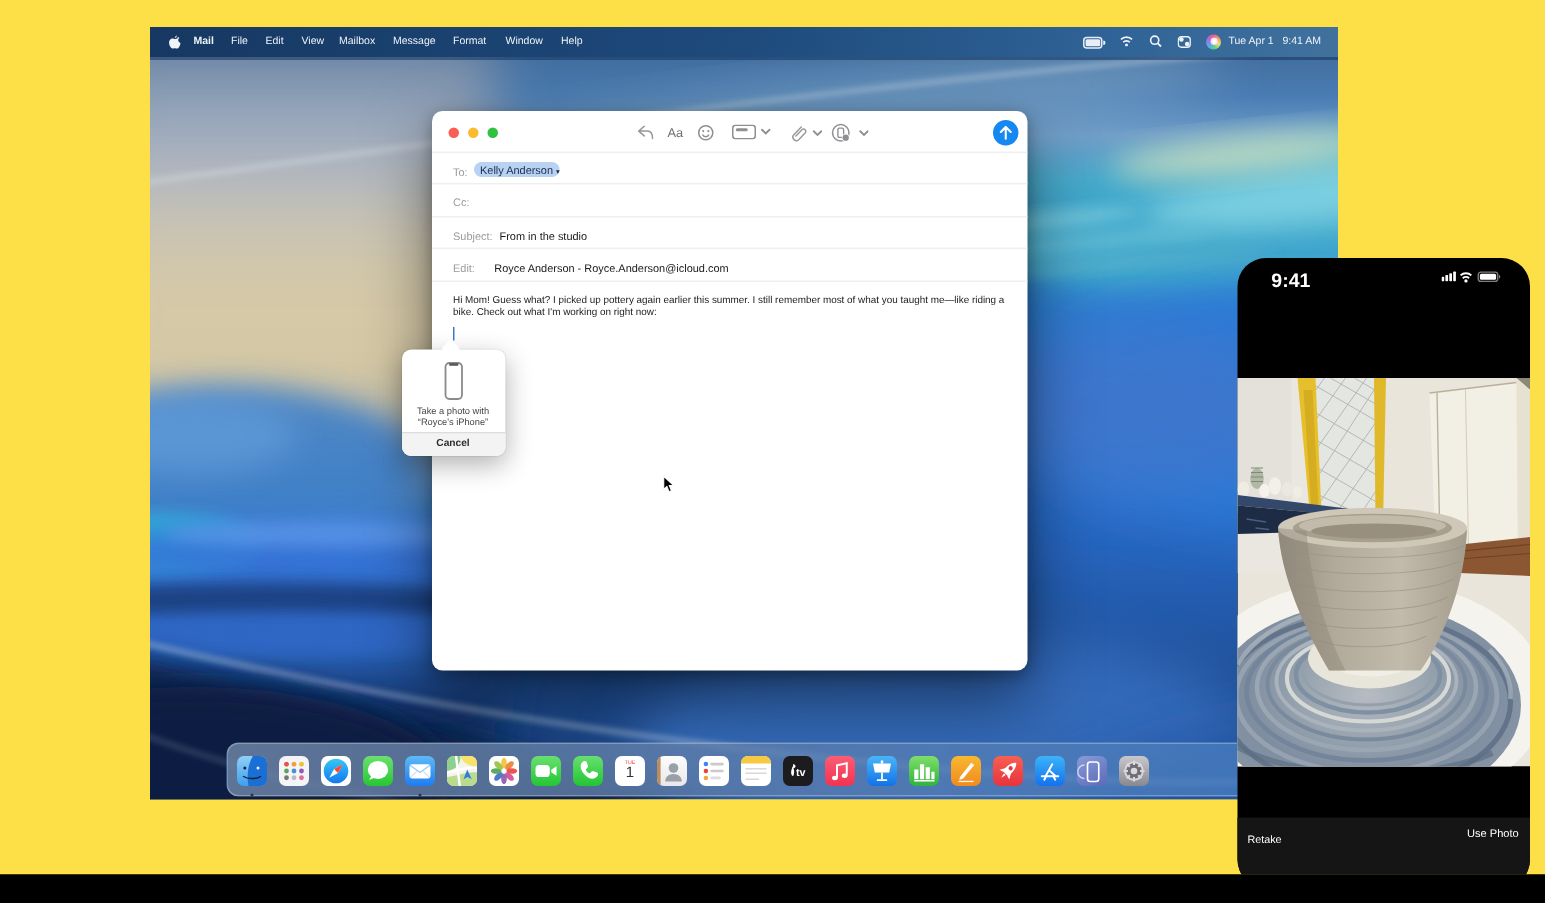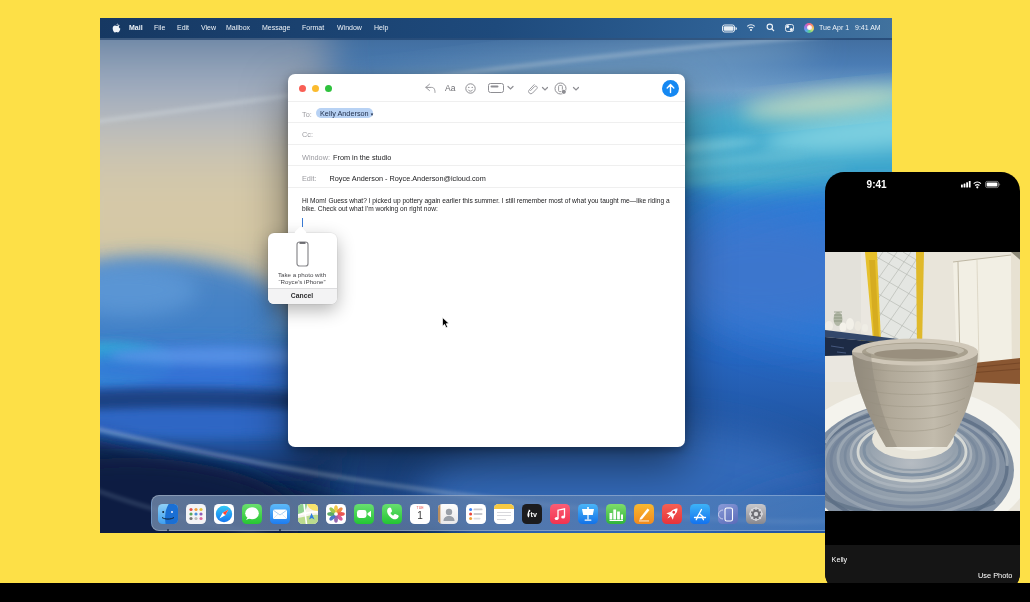--- a/index.html
+++ b/index.html
@@ -187,21 +187,21 @@
     <div class="sep" style="top:27px"></div>
 
     <div class="lbl" style="top:35.5px">To:</div>
     <div style="position:absolute;left:28px;top:33.5px;width:57px;height:10px;border-radius:5px;background:#b8d2f4;"></div>
     <div class="val" style="left:32px;top:35px;color:#1d2c49;">Kelly Anderson <span style="font-size:5px;">▾</span></div>
     <div class="sep" style="top:48px"></div>
 
     <div class="lbl" style="top:56px">Cc:</div>
     <div class="sep" style="top:69.5px"></div>
 
-    <div class="lbl" style="top:78.5px">Window:</div>
+    <div class="lbl" style="top:78.5px">Subject:</div>
     <div class="val" style="left:45px;top:78.5px">From in the studio</div>
     <div class="sep" style="top:91px"></div>
 
     <div class="lbl" style="top:99.5px">Edit:</div>
     <div class="val" style="left:41.5px;top:99.5px">Royce Anderson - Royce.Anderson@icloud.com</div>
     <div class="sep" style="top:113px"></div>
 
     <div style="position:absolute;left:14px;top:122.5px;width:380px;font-size:6.6px;line-height:8.3px;color:#1b1b1d;letter-spacing:0;">Hi Mom! Guess what? I picked up pottery again earlier this summer. I still remember most of what you taught me—like riding a<br>bike. Check out what I'm working on right now:</div>
     <div style="position:absolute;left:14px;top:144px;width:1px;height:9px;background:#3a7bd5;"></div>
   </div>
@@ -440,21 +440,21 @@
         <path d="M7 6 L7.8 17 M10 6 V17 M13 6 L12.2 17" stroke="#c3cad4" stroke-width="0.8"></path>
       </svg>
     </div>
 
     <div style="position:absolute;left:15px;top:33.5px;width:2px;height:2px;border-radius:50%;background:#20324e;"></div>
     <div style="position:absolute;left:127px;top:33.5px;width:2px;height:2px;border-radius:50%;background:#20324e;"></div>
   </div>
 </div>
 
 <div id="iphone">
-  <div style="position:absolute;left:16px;top:7px;width:72px;text-align:center;font-size:10px;font-weight:bold;">9:41</div>
+  <div style="position:absolute;left:0;top:7px;width:72px;text-align:center;font-size:13px;font-weight:bold;">9:41</div>
   <svg style="position:absolute;left:136px;top:8px" width="40" height="9" viewBox="0 0 40 9">
     <rect x="0" y="4.5" width="1.8" height="3" rx=".5" fill="#fff"></rect>
     <rect x="2.6" y="3.4" width="1.8" height="4.1" rx=".5" fill="#fff"></rect>
     <rect x="5.2" y="2.2" width="1.8" height="5.3" rx=".5" fill="#fff"></rect>
     <rect x="7.8" y="1" width="1.8" height="6.5" rx=".5" fill="#fff"></rect>
     <path d="M12.7 3.6 a5.3 5.3 0 0 1 7.2 0" stroke="#fff" stroke-width="1.25" fill="none"></path>
     <path d="M14.2 5.5 a3.1 3.1 0 0 1 4.2 0" stroke="#fff" stroke-width="1.25" fill="none"></path>
     <circle cx="16.3" cy="7.3" r="1.1" fill="#fff"></circle>
     <rect x="24.5" y="1.4" width="13" height="6.2" rx="1.8" fill="none" stroke="rgba(255,255,255,.5)" stroke-width="0.9"></rect>
     <rect x="25.6" y="2.5" width="10.8" height="4" rx="1" fill="#fff"></rect>
@@ -545,16 +545,16 @@
       <path d="M32 124 C55 133 126 133 148 122"></path>
       <path d="M36 136 C58 145 124 145 144 134"></path>
       <path d="M41 149 C62 157 120 157 140 146"></path>
       <path d="M47 162 C66 169 114 169 133 159"></path>
       <path d="M54 175 C70 181 108 181 126 172"></path>
     </g>
     <path d="M27 100 C29 132 44 166 61 195 L72 195 C58 168 48 132 46 102 Z" fill="#8f877a" opacity=".45"></path>
   </svg>
 
   <div style="position:absolute;left:0;top:372.8px;width:195.4px;height:47.2px;background:#151515;border-radius:0 0 19px 19px;"></div>
-  <div style="position:absolute;left:7px;top:383px;font-size:7.2px;">Kelly</div>
-  <div style="position:absolute;right:7.5px;top:399px;font-size:7.4px;">Use Photo</div>
+  <div style="position:absolute;left:7px;top:383px;font-size:7.2px;">Retake</div>
+  <div style="position:absolute;right:7.5px;top:379px;font-size:7.4px;">Use Photo</div>
 </div>
 
 </div>
 </body></html>

